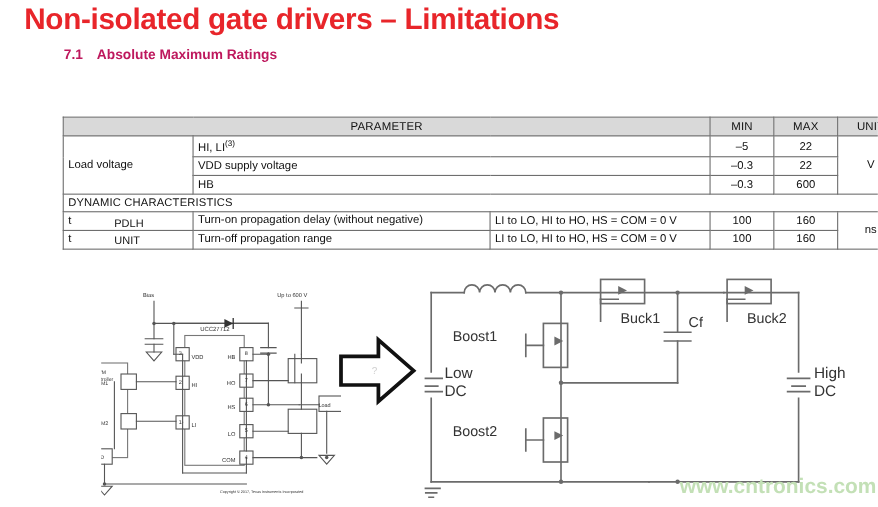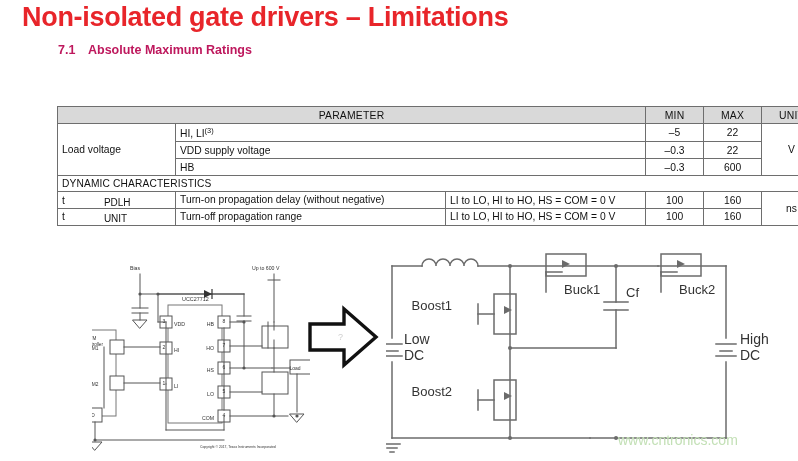--- a/index.html
+++ b/index.html
@@ -110,24 +110,25 @@
     width: 74px; height: 66px;
   }
   .fig-right {
     position: absolute;
     left: 386px; top: 252px;
     width: 408px; height: 205px;
   }
   .watermark {
     position: absolute;
     left: 618px; top: 432px;
-    font-size: 14px;
+    font-size: 19px;
     color: #c3e0b6;
     font-family: "Liberation Sans", sans-serif;
     white-space: nowrap;
+    font-weight: bold;
   }
   svg { display: block; }
   .lbl { font-family: "Liberation Sans", sans-serif; fill: #333; }
 </style>
 </head>
 <body>
 
 <div id="slide">
 
   <div class="slide-title">Non-isolated gate drivers – Limitations</div>

